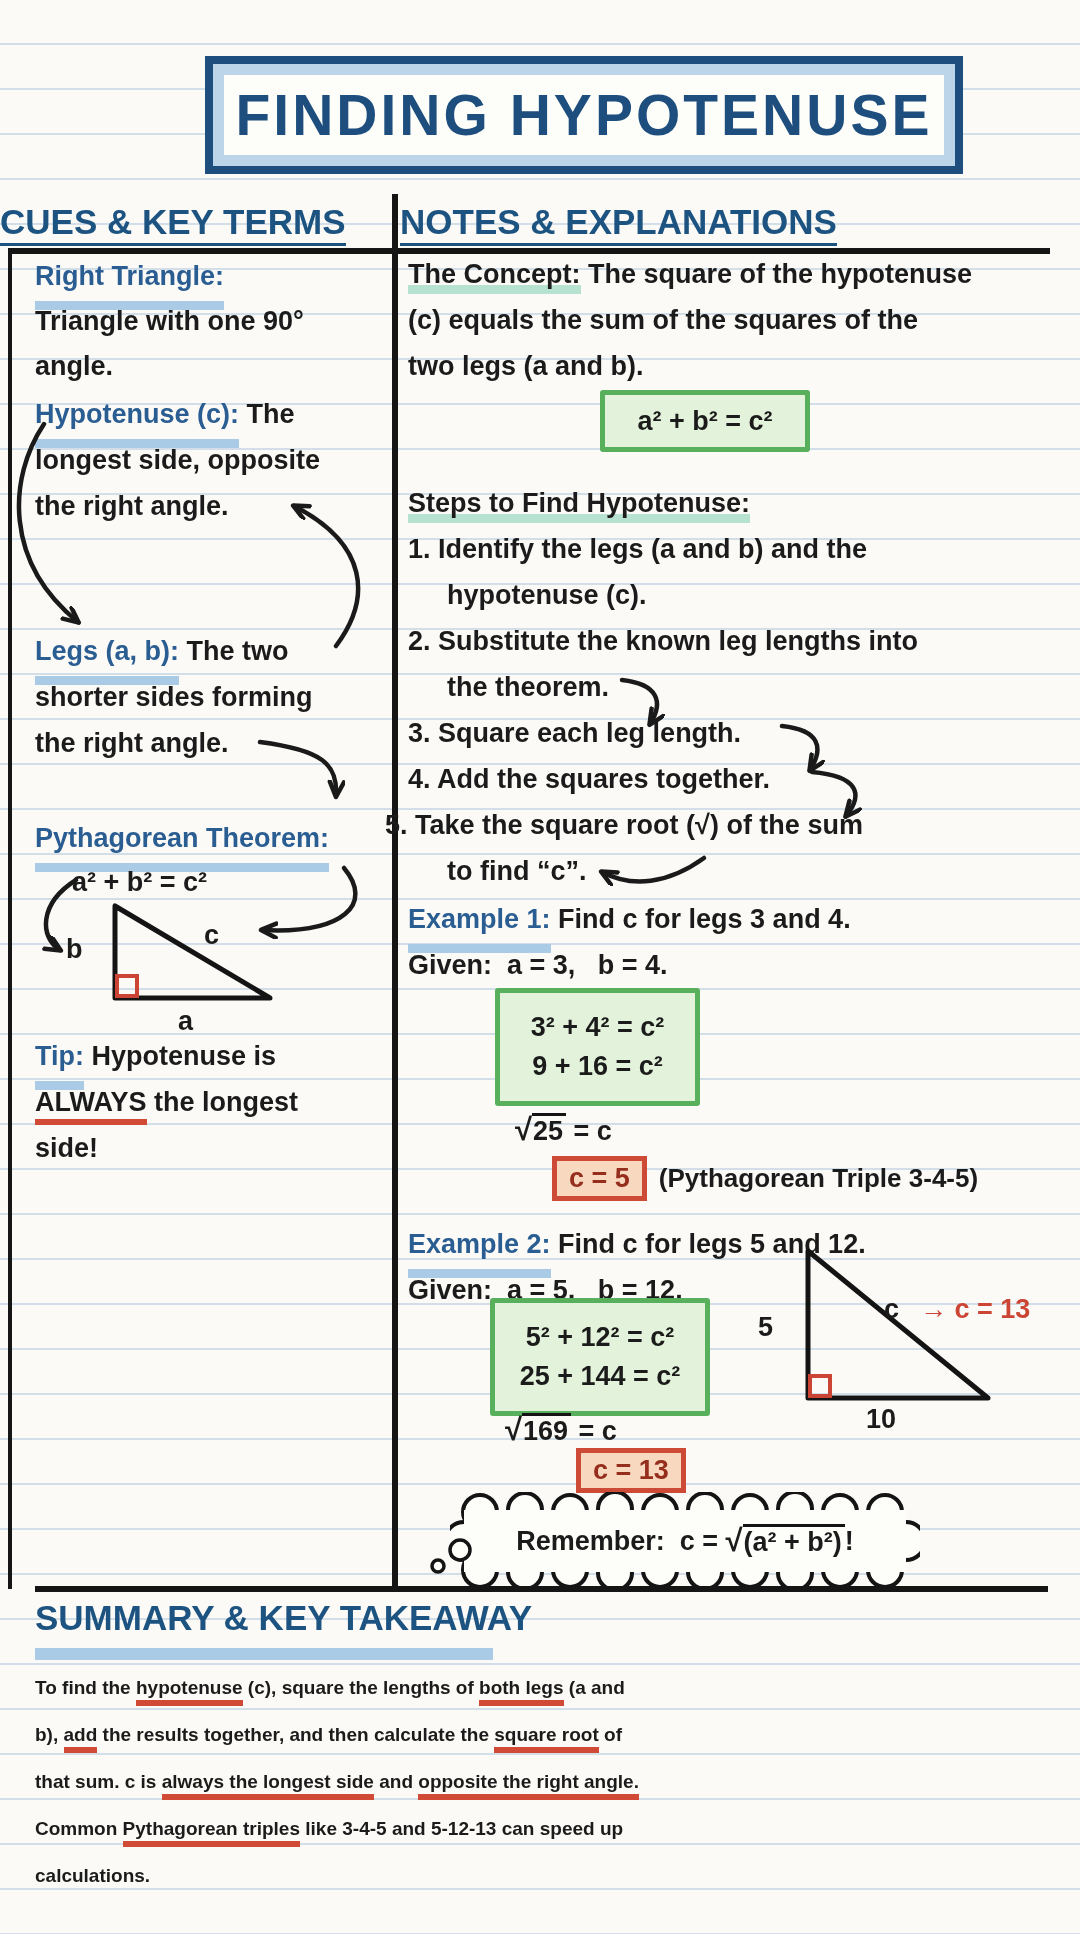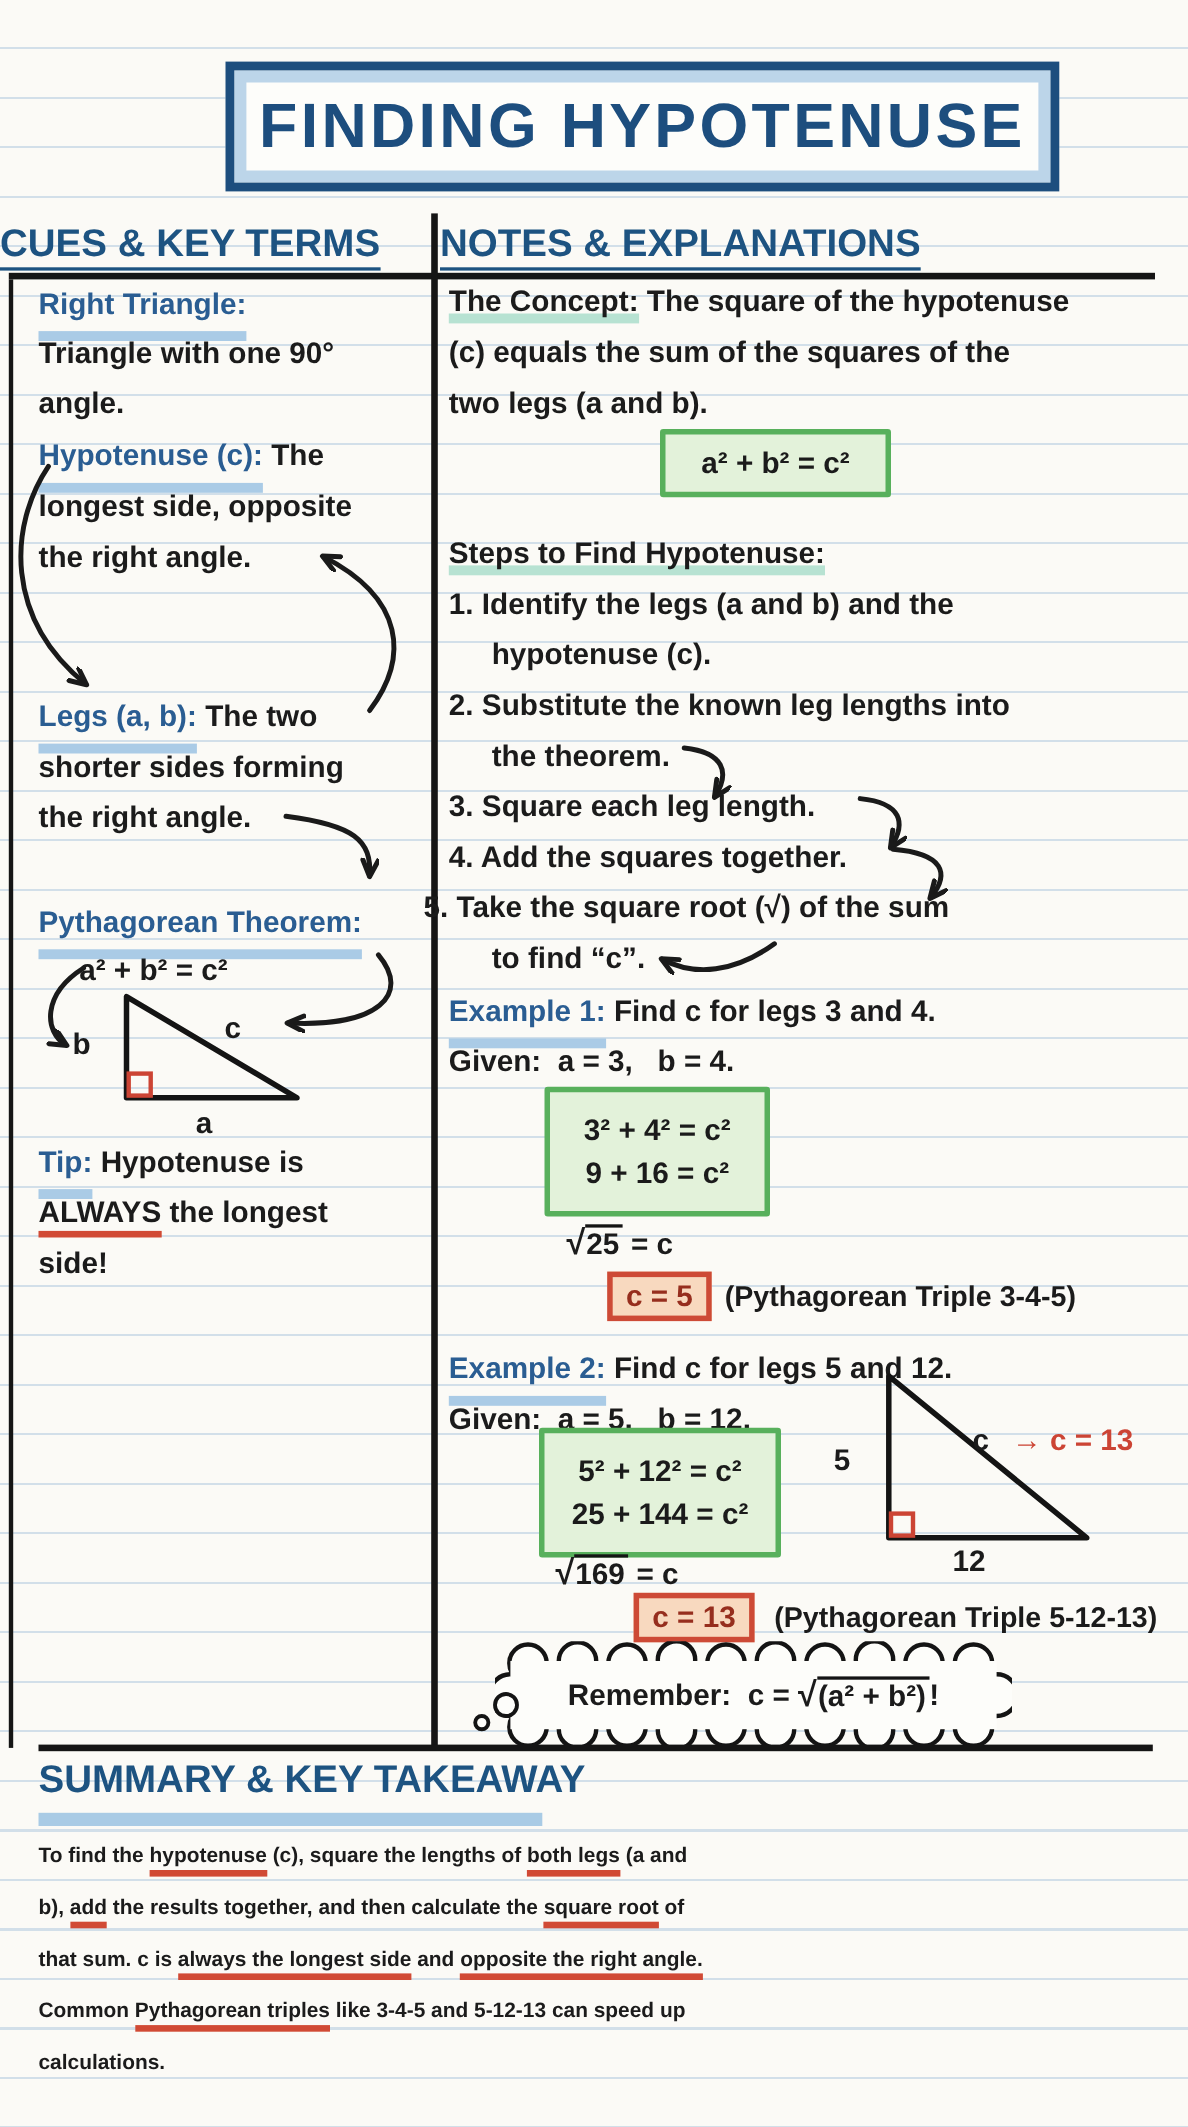--- a/index.html
+++ b/index.html
@@ -130,27 +130,26 @@
     <span>5² + 12² = c²</span>
     <span>25 + 144 = c²</span>
   </div>
 
   <svg class="abs" style="left:790px;top:1243px;" width="215" height="172" viewBox="0 0 215 172">
     <polygon points="18,8 18,155 198,155" fill="none" stroke="#141414" stroke-width="5" stroke-linejoin="round"></polygon>
     <rect x="20" y="133" width="20" height="20" fill="none" stroke="#cc4434" stroke-width="4"></rect>
   </svg>
   <div class="tri-label" style="left:758px;top:1312px;">5</div>
   <div class="tri-label" style="left:884px;top:1294px;">c</div>
-  <div class="tri-label" style="left:866px;top:1404px;">12</div>
+  <div class="tri-label" style="left:866px;top:1404px;">10</div>
   <div class="red-label" style="left:920px;top:1294px;">→ c = 13</div>
 
   <div class="sqrt-row" style="left:505px;top:1412px;"><span class="sqrt">√</span><span class="rad">169</span><span> = c</span></div>
   <div class="redbox-row" style="left:576px;top:1448px;gap:18px;">
     <span class="redbox">c = 13</span>
-    <span class="triple">(Pythagorean Triple 5-12-13)</span>
   </div>
 
   <svg class="abs" style="left:450px;top:1492px;" width="470" height="98" viewBox="0 0 470 98">
     <g fill="#fdfdfa" stroke="#141414" stroke-width="4">
       <circle cx="30" cy="20" r="17"></circle>
         <circle cx="75" cy="18" r="17"></circle>
         <circle cx="120" cy="20" r="17"></circle>
         <circle cx="165" cy="17" r="17"></circle>
         <circle cx="210" cy="20" r="17"></circle>
         <circle cx="255" cy="18" r="17"></circle>

